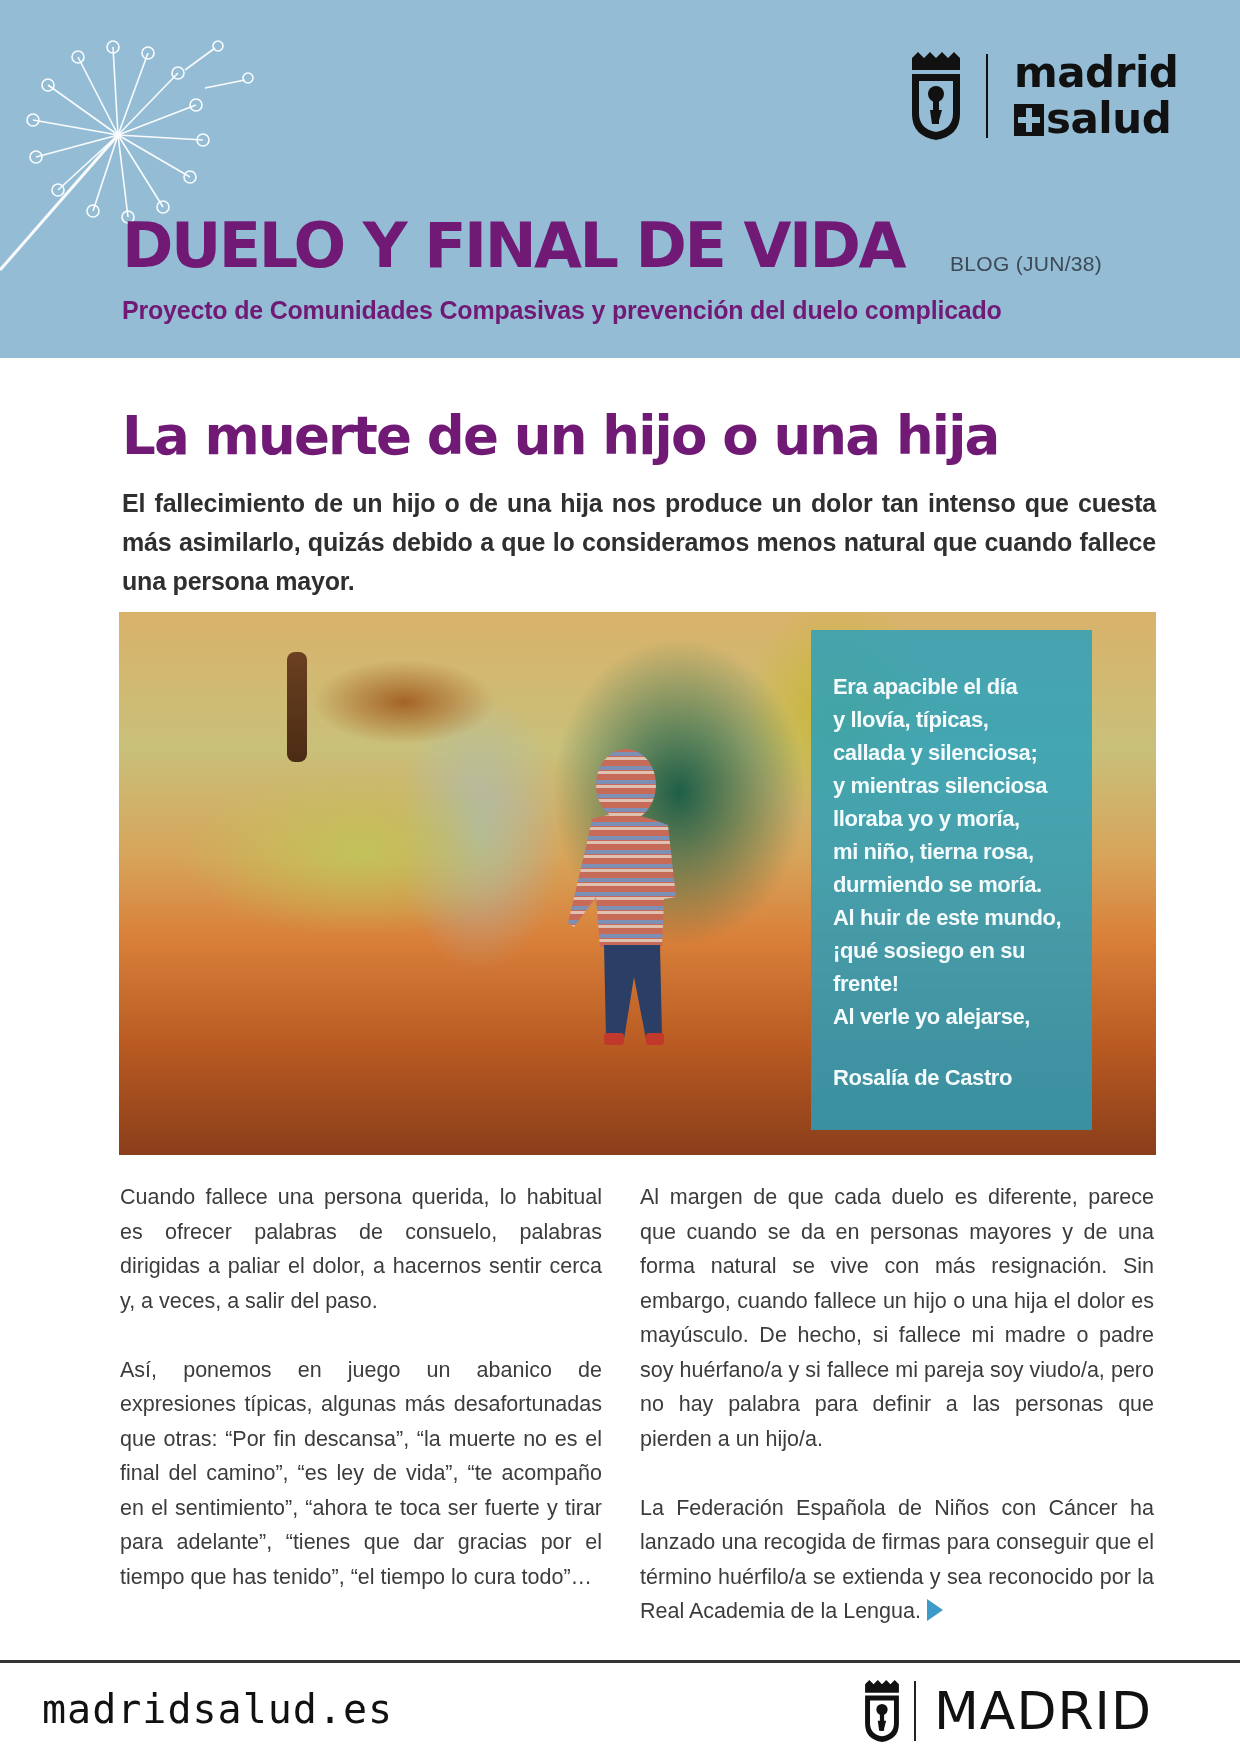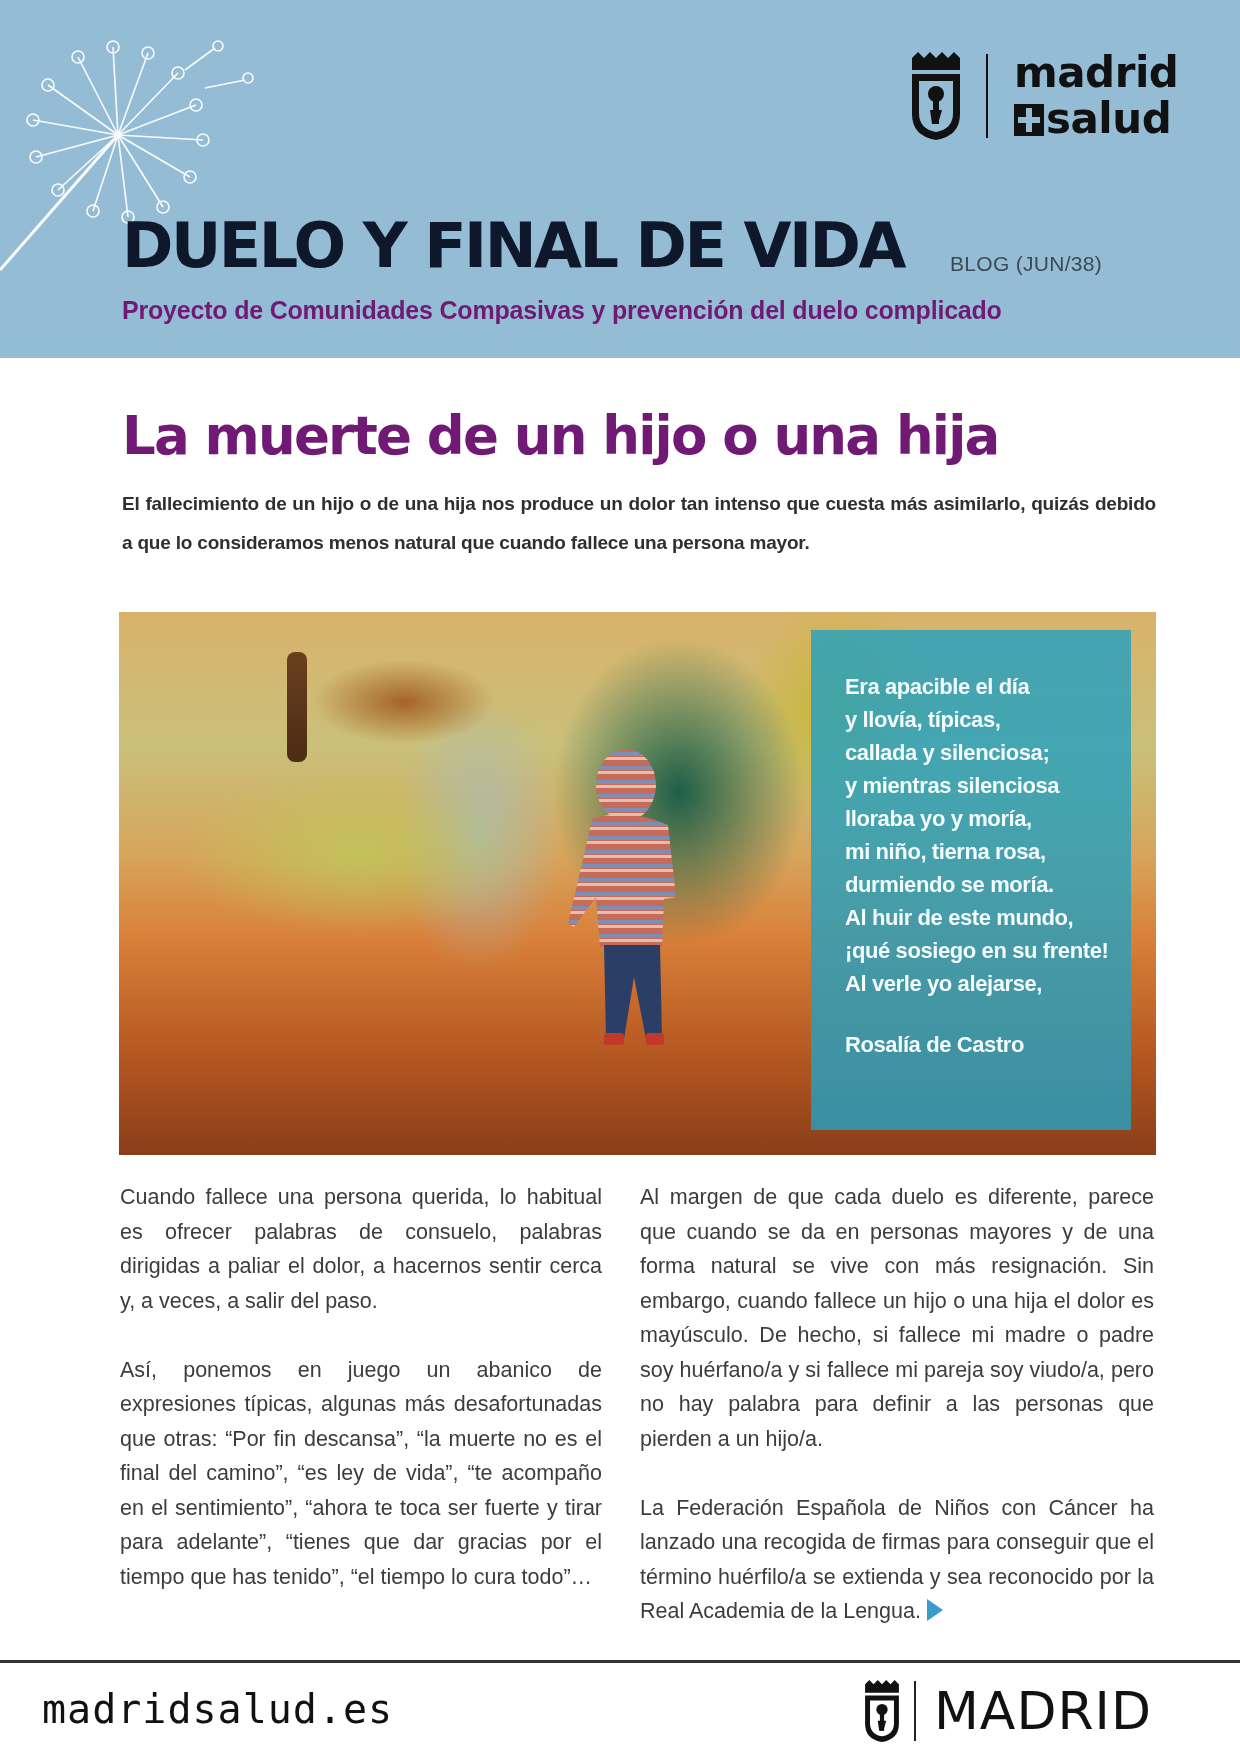--- a/index.html
+++ b/index.html
@@ -10,41 +10,41 @@
   .header { position: absolute; left: 0; top: 0; width: 1240px; height: 358px; background: #94bdd5; }
   .dandelion { position: absolute; left: 0; top: 20px; width: 300px; height: 260px; }
   .logo-block { position: absolute; left: 908px; top: 48px; height: 96px; display: flex; align-items: center; }
   .shield { width: 56px; height: 88px; }
   .logo-sep { width: 2px; height: 84px; background: #111; margin: 0 26px 0 22px; }
   .logo-text { font-family: "DejaVu Sans", sans-serif; font-weight: bold; color: #111; font-size: 42px; line-height: 46px; letter-spacing: -0.5px; }
   .logo-text .cross { display: inline-block; width: 30px; height: 32px; background: #111; position: relative; vertical-align: -3px; margin-right: 2px; }
   .logo-text .cross::before { content: ""; position: absolute; left: 12px; top: 4px; width: 6px; height: 24px; background: #94bdd5; }
   .logo-text .cross::after { content: ""; position: absolute; left: 4px; top: 13px; width: 22px; height: 6px; background: #94bdd5; }
 
-  .main-title { position: absolute; left: 122px; top: 210px; font-family: "DejaVu Sans", sans-serif; font-weight: bold; font-size: 62px; color: #0f172a; letter-spacing: -2.5px; line-height: 72px; }
+  .main-title { position: absolute; left: 122px; top: 210px; font-family: "DejaVu Sans", sans-serif; font-weight: bold; font-size: 62px; color: #701a75; letter-spacing: -2.5px; line-height: 72px; }
   .blog-tag { position: absolute; left: 950px; top: 252px; font-size: 21px; color: #3d4a55; letter-spacing: 0.3px; }
   .subtitle { position: absolute; left: 122px; top: 296px; font-size: 25px; color: #701a75; font-weight: bold; letter-spacing: -0.2px; }
 
   
   .article-title { position: absolute; left: 122px; top: 404px; font-family: "DejaVu Sans", sans-serif; font-weight: bold; font-size: 53px; color: #701a75; letter-spacing: -1.8px; line-height: 64px; }
-  .lead { position: absolute; left: 122px; top: 484px; width: 1034px; font-size: 19px; line-height: 39px; font-weight: bold; color: #2f2f2f; text-align: justify; letter-spacing: -0.2px; }
+  .lead { position: absolute; left: 122px; top: 484px; width: 1034px; font-size: 25px; line-height: 39px; font-weight: bold; color: #2f2f2f; text-align: justify; letter-spacing: -0.2px; }
 
   
   .photo { position: absolute; left: 119px; top: 612px; width: 1037px; height: 543px; overflow: hidden;
     background:
       radial-gradient(ellipse 130px 60px at 285px 90px, rgba(160,90,30,0.9), rgba(160,90,30,0) 70%),
       radial-gradient(ellipse 180px 220px at 560px 180px, rgba(20,90,70,0.95), rgba(20,90,70,0) 70%),
       radial-gradient(ellipse 140px 160px at 720px 100px, rgba(200,180,40,0.9), rgba(200,180,40,0) 70%),
       radial-gradient(ellipse 260px 120px at 240px 240px, rgba(190,200,90,0.85), rgba(190,200,90,0) 70%),
       radial-gradient(ellipse 120px 200px at 360px 220px, rgba(160,190,200,0.7), rgba(160,190,200,0) 70%),
       linear-gradient(180deg, #d9b26a 0%, #c9c07a 25%, #d7a45a 45%, #d9803a 60%, #b85a22 80%, #8a3e1a 100%);
   }
   .tree-trunk { position: absolute; left: 168px; top: 40px; width: 20px; height: 110px; background: linear-gradient(180deg,#6a4020,#4b2c14); border-radius: 8px; }
   .child { position: absolute; left: 445px; top: 135px; width: 120px; height: 320px; }
-  .poem-box { position: absolute; left: 692px; top: 18px; width: 320px; height: 500px; background: rgba(38,160,190,0.82); padding: 40px 0 0 34px; }
+  .poem-box { position: absolute; left: 692px; top: 18px; width: 281px; height: 500px; background: rgba(38,160,190,0.82); padding: 40px 0 0 22px; }
   .poem-line { display: block; color: #f4fbfd; font-size: 22px; line-height: 33px; font-weight: bold; letter-spacing: -0.4px; }
   .poem-author { display: block; color: #f4fbfd; font-size: 22px; font-weight: bold; margin-top: 32px; letter-spacing: -0.4px; }
 
   
   .col { position: absolute; font-size: 21.5px; line-height: 34.5px; color: #3c3c3c; text-align: justify; }
   .col p { margin-bottom: 34.5px; }
   .col-left { left: 120px; top: 1180px; width: 482px; }
   .col-right { left: 640px; top: 1180px; width: 514px; }
   .more-arrow { display: inline-block; width: 0; height: 0; vertical-align: -3px; margin-left: 6px; border-top: 11px solid transparent; border-bottom: 11px solid transparent; border-left: 16px solid #3d9bc9; position: relative; }
 

